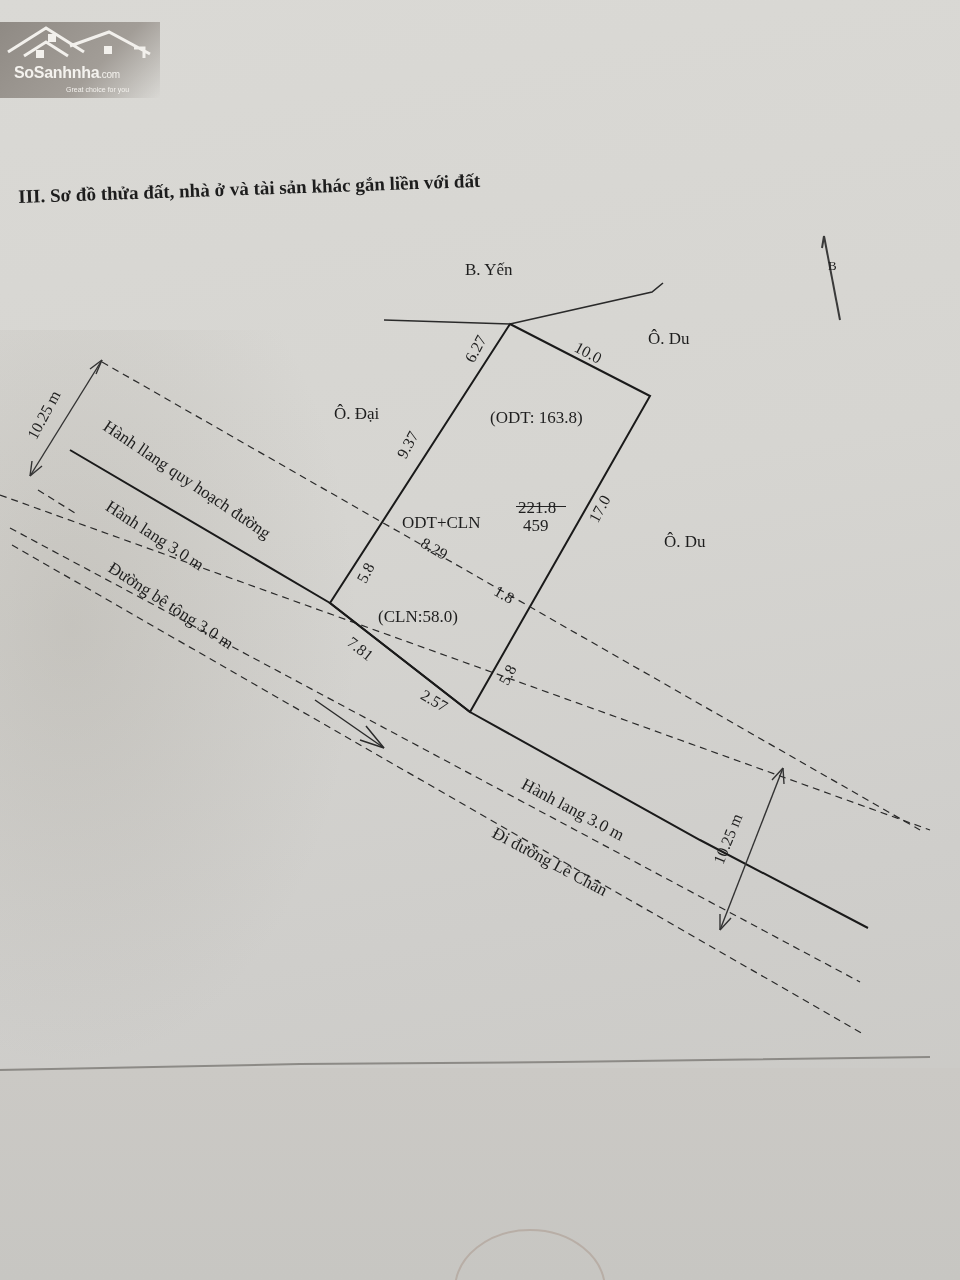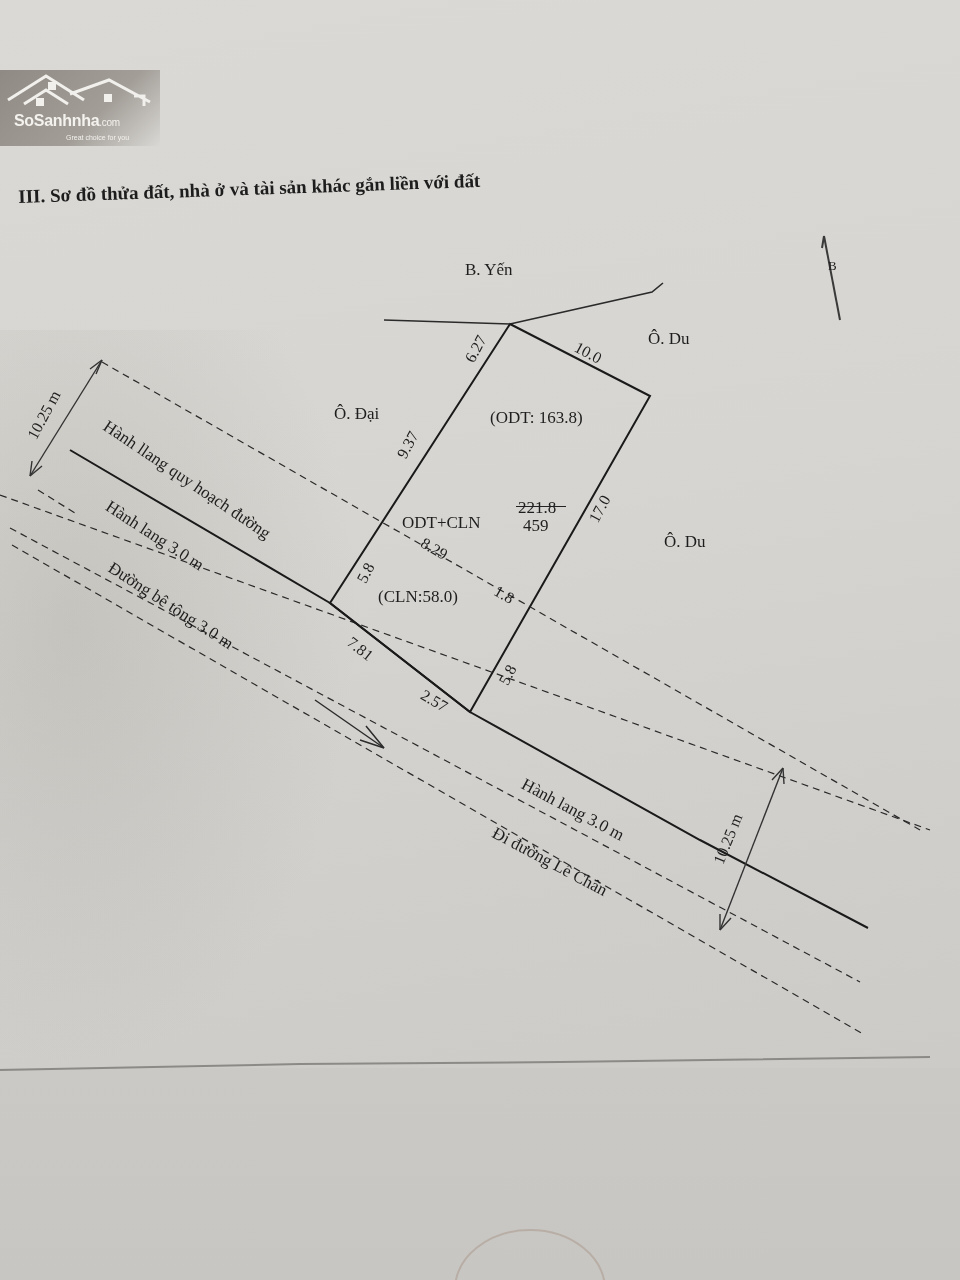--- a/index.html
+++ b/index.html
@@ -17,21 +17,20 @@
       background: linear-gradient(180deg, #cbc9c5 0%, #c7c6c2 100%);
     }
     .shadow-left {
       position: absolute; left: 0; top: 330px; width: 360px; height: 740px;
       background: radial-gradient(ellipse at 20% 40%, rgba(150,145,135,0.25), rgba(150,145,135,0) 70%);
     }
     svg.diagram { position: absolute; left: 0; top: 0; }
     .logo {
       position: absolute; left: 0; top: 22px; width: 160px; height: 76px;
       background: linear-gradient(135deg, #8f8a84 0%, #a29d97 60%, rgba(160,155,150,0) 100%);
-      margin-top: 48px;
     }
     .logo-brand {
       position: absolute; left: 14px; top: 42px; color: #f4f2ee;
       font-family: "Liberation Sans", sans-serif; font-weight: bold; font-size: 16px; letter-spacing: -0.3px;
     }
     .logo-brand .dot { font-size: 10px; font-weight: normal; }
     .logo-slogan {
       position: absolute; left: 66px; top: 64px; color: #f4f2ee;
       font-family: "Liberation Sans", sans-serif; font-size: 7px;
     }
@@ -115,21 +114,21 @@
 <div class="lbl" style="left:334px;top:404px;">Ô. Đại</div>
 <div class="lbl" style="left:648px;top:329px;">Ô. Du</div>
 <div class="lbl" style="left:664px;top:532px;">Ô. Du</div>
 <div class="lbl" style="left:828px;top:258px;font-size:13px;">B</div>
 
 <div class="lbl" style="left:490px;top:408px;">(ODT: 163.8)</div>
 <div class="lbl" style="left:402px;top:498px;margin-top:15px;">ODT+CLN</div>
 <div class="lbl" style="left:523px;top:484px;margin-top:32px;">459</div>
 <div style="position:absolute;left:516px;top:506px;width:50px;height:1px;background:#222;"></div>
 <div class="lbl" style="left:518px;top:498px;">221.8</div>
-<div class="lbl" style="left:378px;top:587px;">(CLN:58.0)</div>
+<div class="lbl" style="left:378px;top:607px;">(CLN:58.0)</div>
 
 <div class="lbl num" style="left:462px;top:340px;transform:rotate(-62deg);">6.27</div>
 <div class="lbl num" style="left:574px;top:344px;transform:rotate(28deg);">10.0</div>
 <div class="lbl num" style="left:394px;top:436px;transform:rotate(-62deg);">9.37</div>
 <div class="lbl num" style="left:356px;top:564px;transform:rotate(-62deg);">5.8</div>
 <div class="lbl num" style="left:586px;top:500px;transform:rotate(-62deg);">17.0</div>
 <div class="lbl num" style="left:498px;top:666px;transform:rotate(-62deg);">5.8</div>
 <div class="lbl num" style="left:420px;top:540px;transform:rotate(30deg);">8.29</div>
 <div class="lbl num" style="left:494px;top:586px;transform:rotate(30deg);">1.8</div>
 <div class="lbl num" style="left:346px;top:640px;transform:rotate(38deg);">7.81</div>

